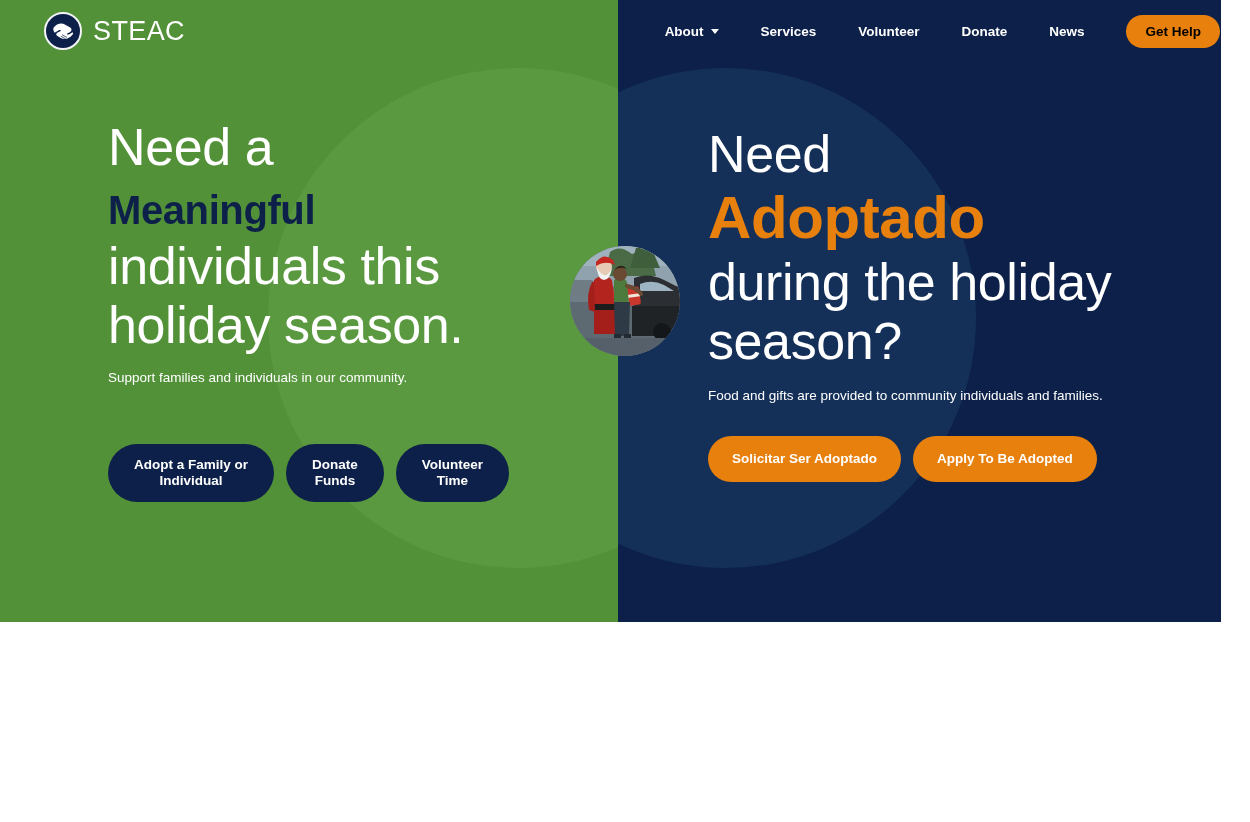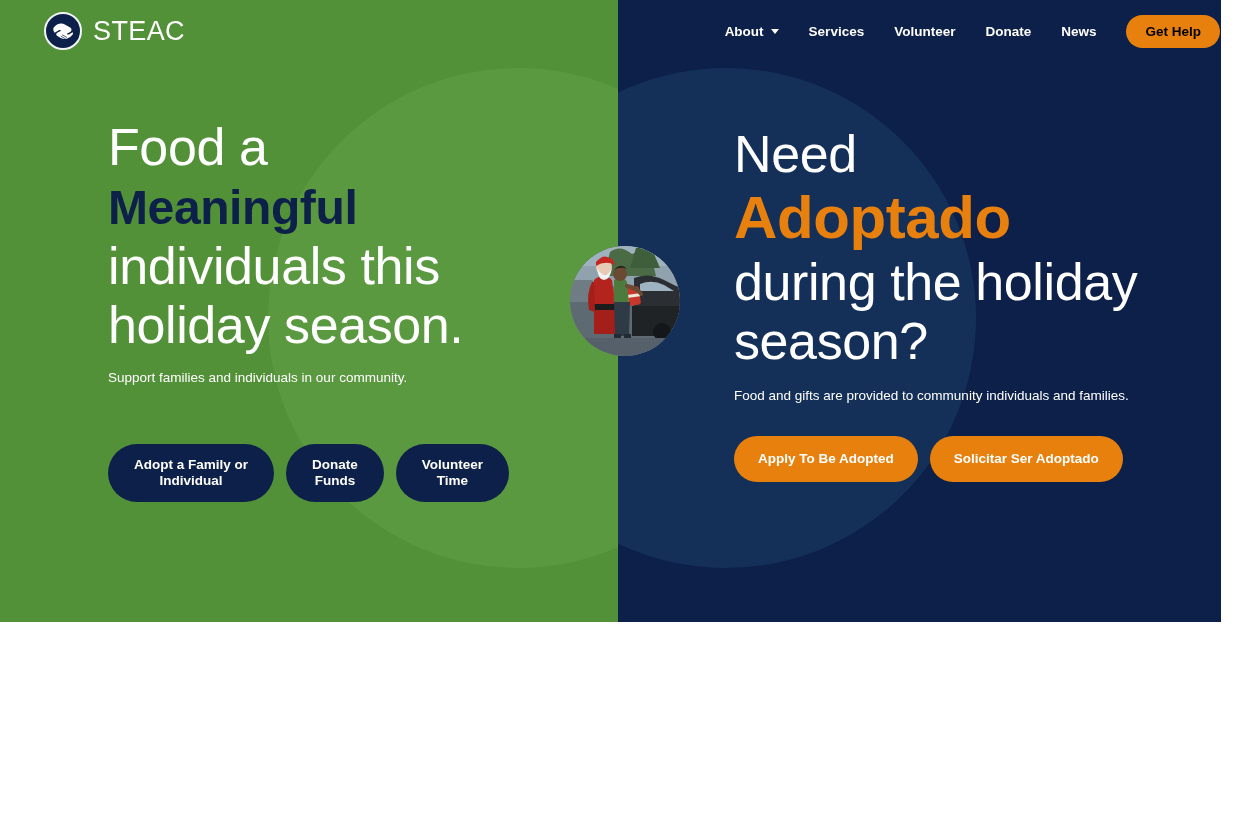--- a/index.html
+++ b/index.html
@@ -80,21 +80,21 @@
   .brand-name {
     color: #ffffff;
     font-size: 27px;
     letter-spacing: 0.4px;
   }
   .nav {
     margin-left: auto;
     margin-right: 30px;
     display: flex;
     align-items: center;
-    gap: 30px;
+    gap: 42px;
   }
   .nav-item {
     color: #ffffff;
     font-size: 13.5px;
     font-weight: bold;
     display: flex;
     align-items: center;
     gap: 7px;
     cursor: pointer;
     white-space: nowrap;
@@ -115,30 +115,30 @@
     border-radius: 999px;
     padding: 9px 19px;
     cursor: pointer;
     font-family: inherit;
     white-space: nowrap;
   }
 
   
   .hero-content { position: absolute; z-index: 10; }
   .left-content  { left: 108px; top: 118px; width: 480px; }
-  .right-content { left: 734px; top: 125px; width: 480px; }
+  .right-content { left: 708px; top: 125px; width: 480px; }
 
   .headline {
     font-size: 52px;
     line-height: 1.14;
     color: #ffffff;
     font-weight: normal;
     letter-spacing: -0.4px;
   }
-  .hl-accent-navy   { color: #0c2049; font-weight: bold; font-size: 48px; }
+  .hl-accent-navy   { color: #0c2049; font-weight: bold; font-size: 40px; }
   .hl-accent-orange { color: #e8800d; font-weight: bold; font-size: 60px; }
 
   .subtext {
     color: #ffffff;
     font-size: 13.5px;
     margin-top: 16px;
   }
   .left-content  .subtext { margin-top: 15px; }
   .right-content .subtext { margin-top: 17px; }
 
@@ -224,21 +224,21 @@
       <span class="nav-item">Services</span>
       <span class="nav-item">Volunteer</span>
       <span class="nav-item">Donate</span>
       <span class="nav-item">News</span>
       <button class="btn-gethelp">Get Help</button>
     </nav>
   </header>
 
   <div class="hero-content left-content">
     <h1 class="headline">
-      <span>Food a</span><br>
+      <span>Need a</span><br>
       <span class="hl-accent-navy">Meaningful</span><br>
       <span>individuals this</span><br>
       <span>holiday season.</span>
     </h1>
     <p class="subtext">Support families and individuals in our community.</p>
     <div class="btn-row">
       <button class="pill pill-navy">Adopt a Family or
 Individual</button>
       <button class="pill pill-navy">Donate
 Funds</button>
@@ -249,22 +249,22 @@
 
   <div class="hero-content right-content">
     <h1 class="headline">
       <span>Need</span><br>
       <span class="hl-accent-orange">Adoptado</span><br>
       <span>during the holiday</span><br>
       <span>season?</span>
     </h1>
     <p class="subtext">Food and gifts are provided to community individuals and families.</p>
     <div class="btn-row">
+      <button class="pill pill-orange">Solicitar Ser Adoptado</button>
       <button class="pill pill-orange">Apply To Be Adopted</button>
-      <button class="pill pill-orange">Solicitar Ser Adoptado</button>
     </div>
   </div>
 
   <div class="center-photo">
     <svg width="110" height="110" viewBox="0 0 110 110" aria-hidden="true">
       <defs>
         <clipPath id="cp">
             <circle cx="55" cy="55" r="55"></circle>
           </clipPath>
       </defs>

